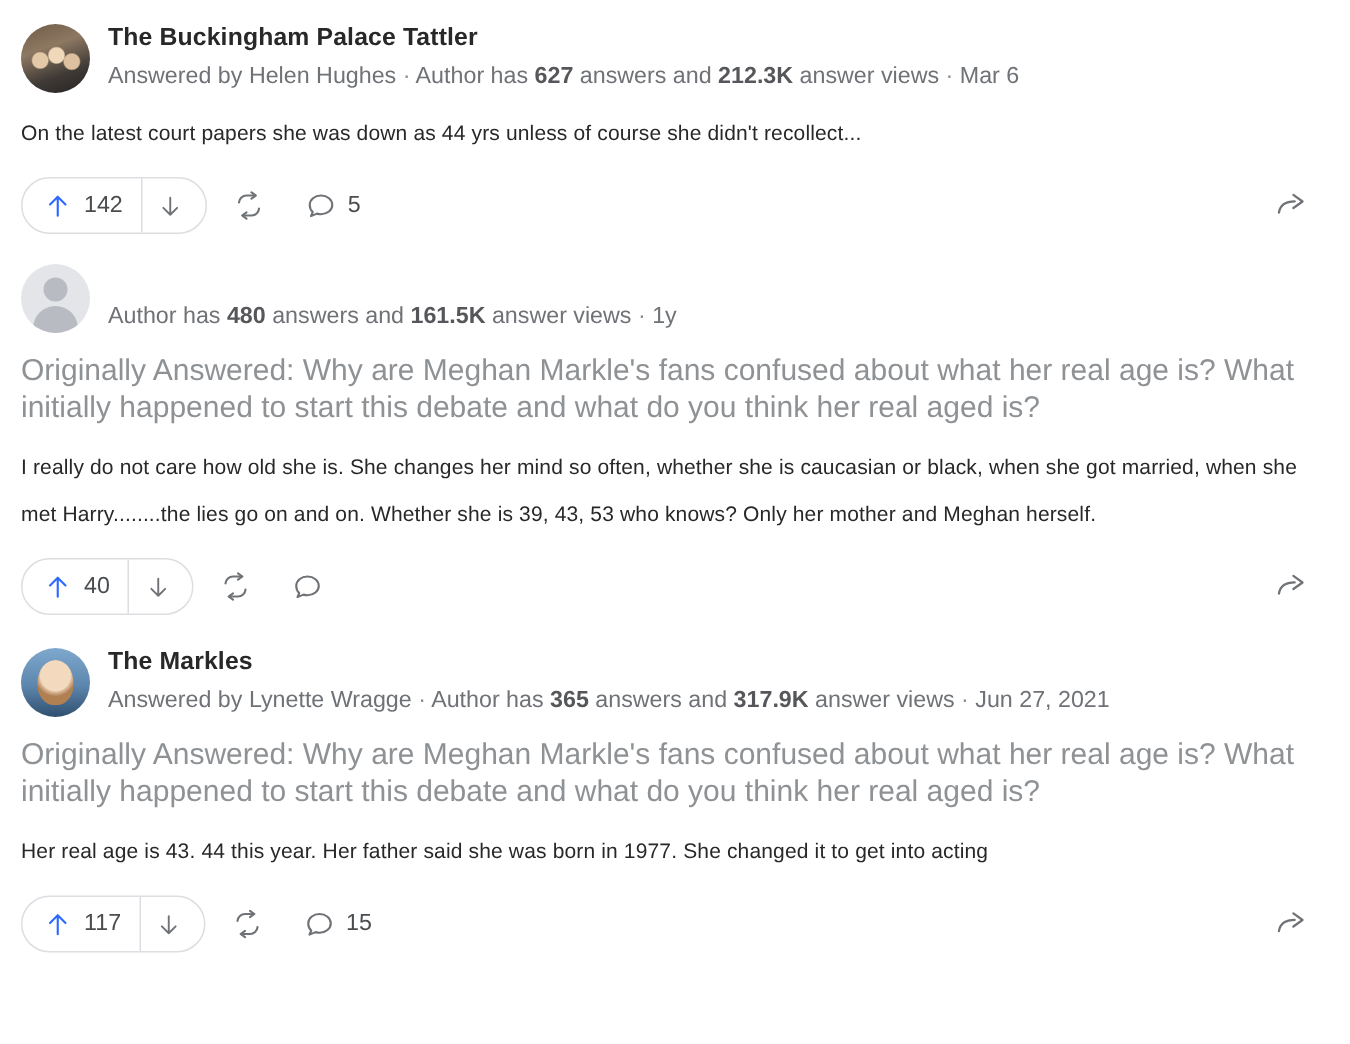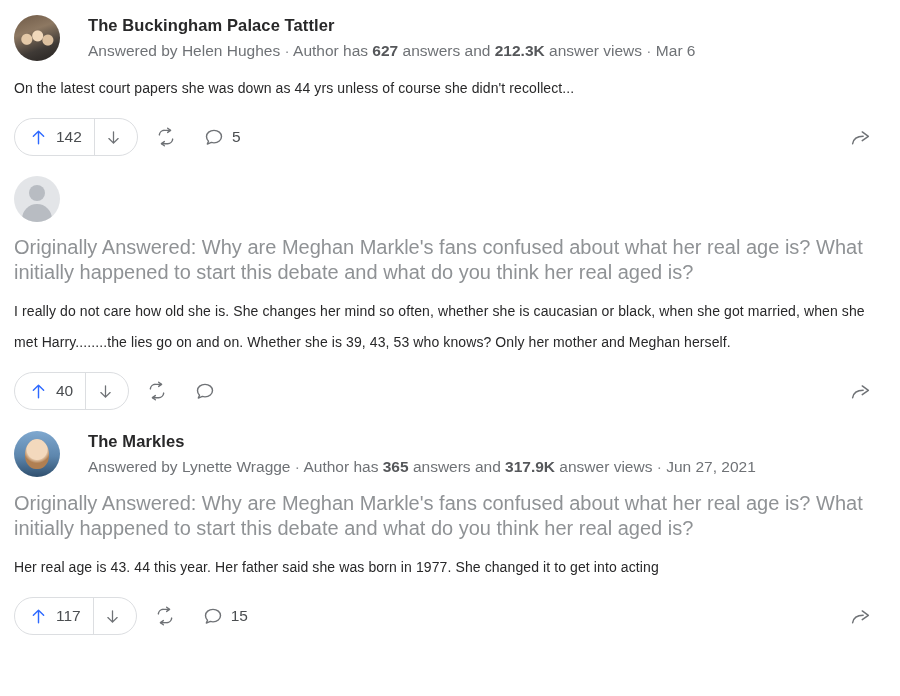--- a/index.html
+++ b/index.html
@@ -17,22 +17,22 @@
   }
   .feed {
     width: 900px;
     padding: 0 14px;
   }
   .answer {
     padding-top: 8px;
   }
   .ans-header {
     display: flex;
-    align-items: center;
-    gap: 28px;
+    align-items: flex-end;
+    gap: 12px;
     padding-top: 6px;
   }
   .avatar {
     width: 46px;
     height: 46px;
     border-radius: 50%;
     flex: 0 0 46px;
     overflow: hidden;
     position: relative;
     background: #d6d8db;
@@ -114,21 +114,21 @@
   }
   .ans-body {
     font-size: 14px;
     line-height: 31px;
     color: #282829;
     margin-top: 11px;
     letter-spacing: 0.1px;
   }
   .actions {
     display: flex;
-    align-items: flex-end;
+    align-items: flex-start;
     margin-top: 14px;
     height: 38px;
   }
   .vote-pill {
     display: flex;
     align-items: center;
     height: 38px;
     border: 1px solid #dcdee1;
     border-radius: 19px;
     padding: 0 4px 0 4px;
@@ -240,20 +240,23 @@
       </div>
     </div>
   </div>
 
   <div class="answer" style="padding-top:14px;">
     <div class="ans-header">
       <div class="avatar generic">
           <span class="person"></span>
         </div>
       <div class="head-text">
+        <div class="credit">
+          <span>Author has </span><b>480</b><span> answers and </span><b>161.5K</b><span> answer views</span><span class="sep"> · </span><span>1y</span>
+        </div>
       </div>
     </div>
     <div class="orig-answered">Originally Answered: Why are Meghan Markle's fans confused about what her real age is? What initially happened to start this debate and what do you think her real aged is?</div>
     <div class="ans-body">I really do not care how old she is. She changes her mind so often, whether she is caucasian or black, when she got married, when she met Harry........the lies go on and on. Whether she is 39, 43, 53 who knows? Only her mother and Meghan herself.</div>
     <div class="actions">
       <div class="vote-pill">
         <div class="vote-up">
           <span>
             <svg width="19" height="19" viewBox="0 0 24 24" fill="none" stroke="#2e69ff" stroke-width="1.8" stroke-linecap="round" stroke-linejoin="round">
               <path d="M12 4 L12 20 M12 4 L5.5 10.5 M12 4 L18.5 10.5"></path>

